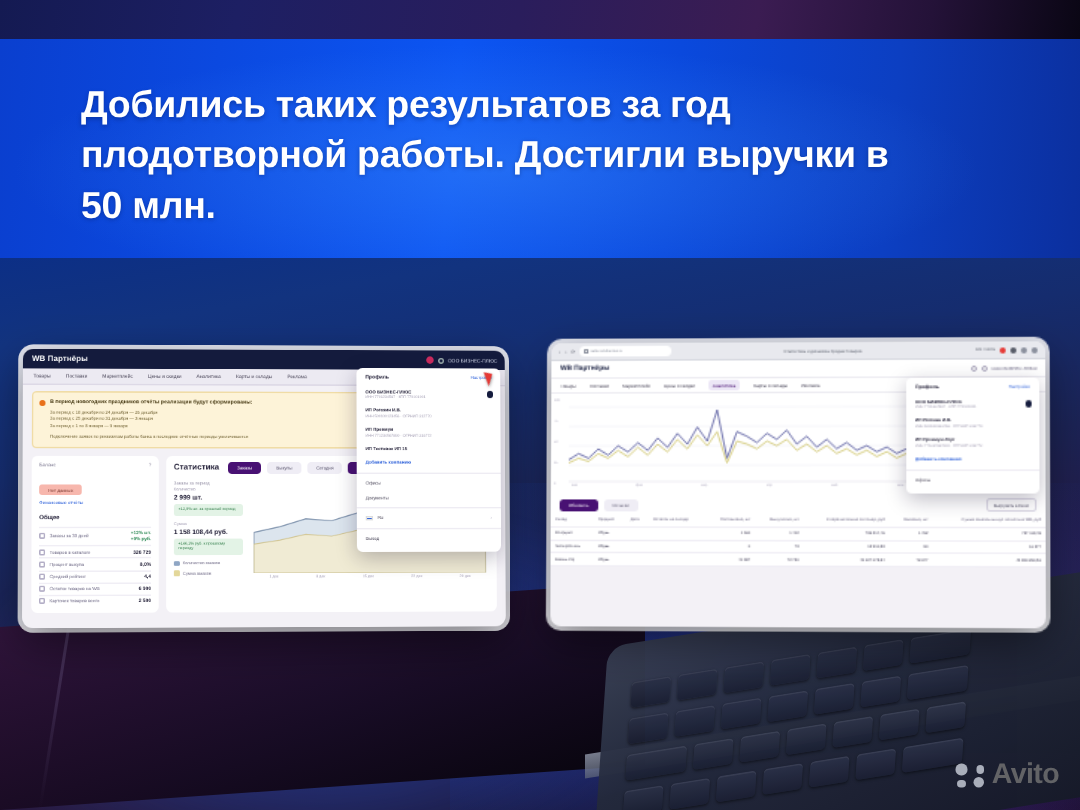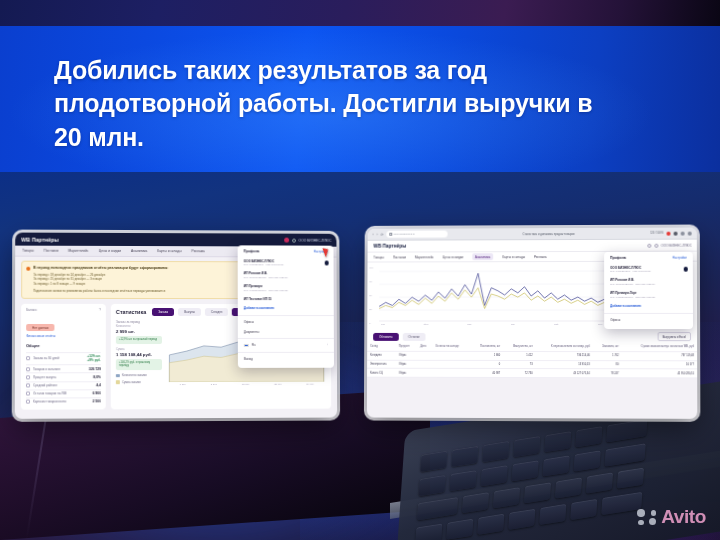--- a/index.html
+++ b/index.html
@@ -272,21 +272,21 @@
   table.rtab td { color:#3a3650; }
   table.rtab td.num, table.rtab th.num { text-align:right; }
 
   
   .dd-right { right: 4px; top: 24px; width: 88px; }
 
   
   .avito {
     position:absolute; right: 14px; bottom: 12px;
     display:flex; align-items:center; gap:5px;
-    color:#f9a8d4; font-size:19px; font-weight:700; letter-spacing:-.4px;
+    color:#737373; font-size:19px; font-weight:700; letter-spacing:-.4px;
     opacity:.82;
   }
   .avito .mark { position:relative; width:19px; height:16px; }
   .avito .c { position:absolute; border-radius:50%; background:#c9ced9; }
   .avito .c1 { width:7.5px;height:7.5px; left:0; top:0; }
   .avito .c2 { width:5.5px;height:5.5px; right:0; top:1px; }
   .avito .c3 { width:5.5px;height:5.5px; left:1px; bottom:0; }
   .avito .c4 { width:7px;height:7px; right:0; bottom:0; }
 </style>
 </head>
@@ -337,21 +337,21 @@
         <div class="k"></div>
         <div class="k"></div>
         <div class="k"></div>
         <div class="k"></div>
         <div class="k"></div>
         <div class="k"></div>
         <div class="k w"></div>
       </div>
   </div>
 
-  <h1 class="headline">Добились таких результатов за год плодотворной работы. Достигли выручки в 20 млн.</h1>
+  <h1 class="headline">Добились таких результатов за год плодотворной работы. Достигли выручки в 50 млн.</h1>
 
   <div class="shell shell-left">
 
     <div class="wb-top">
       <div class="wb-logo">WB Партнёры</div>
       <div class="wb-top-right">
         <div class="wb-bell"></div>
         <div class="wb-gear"></div>
         <div class="wb-acct">ООО БИЗНЕС-ПЛЮС</div>
       </div>

